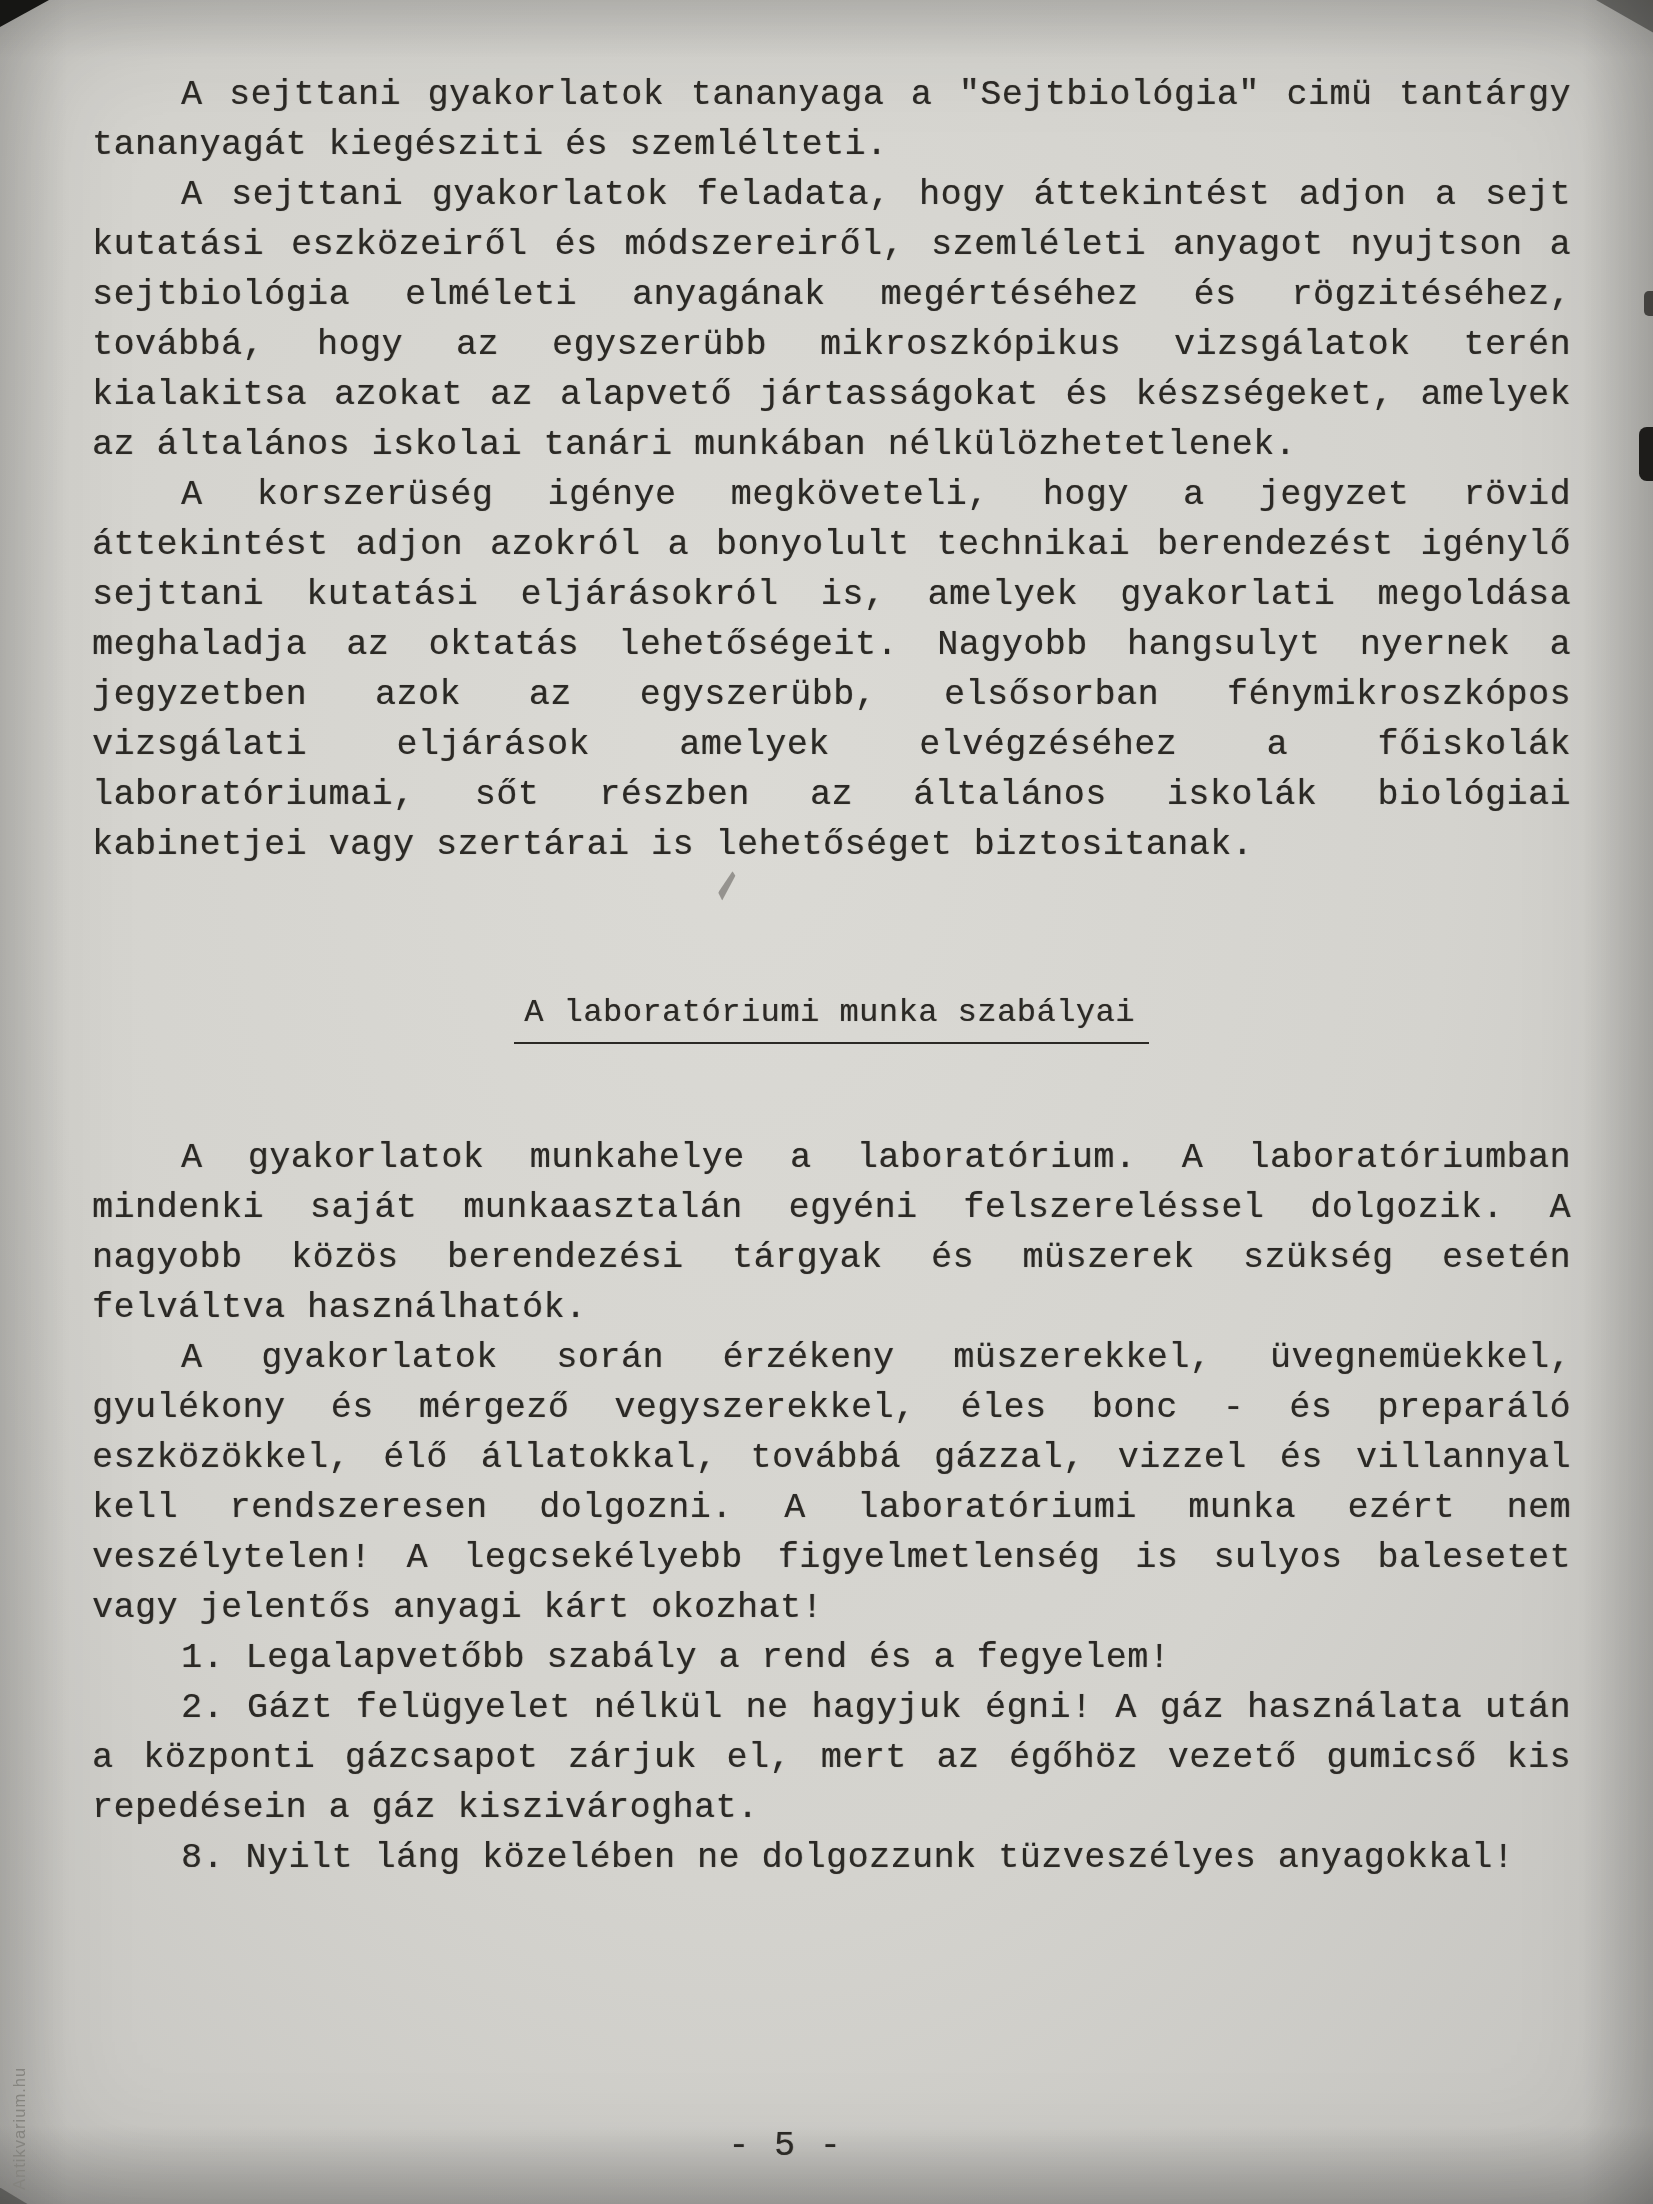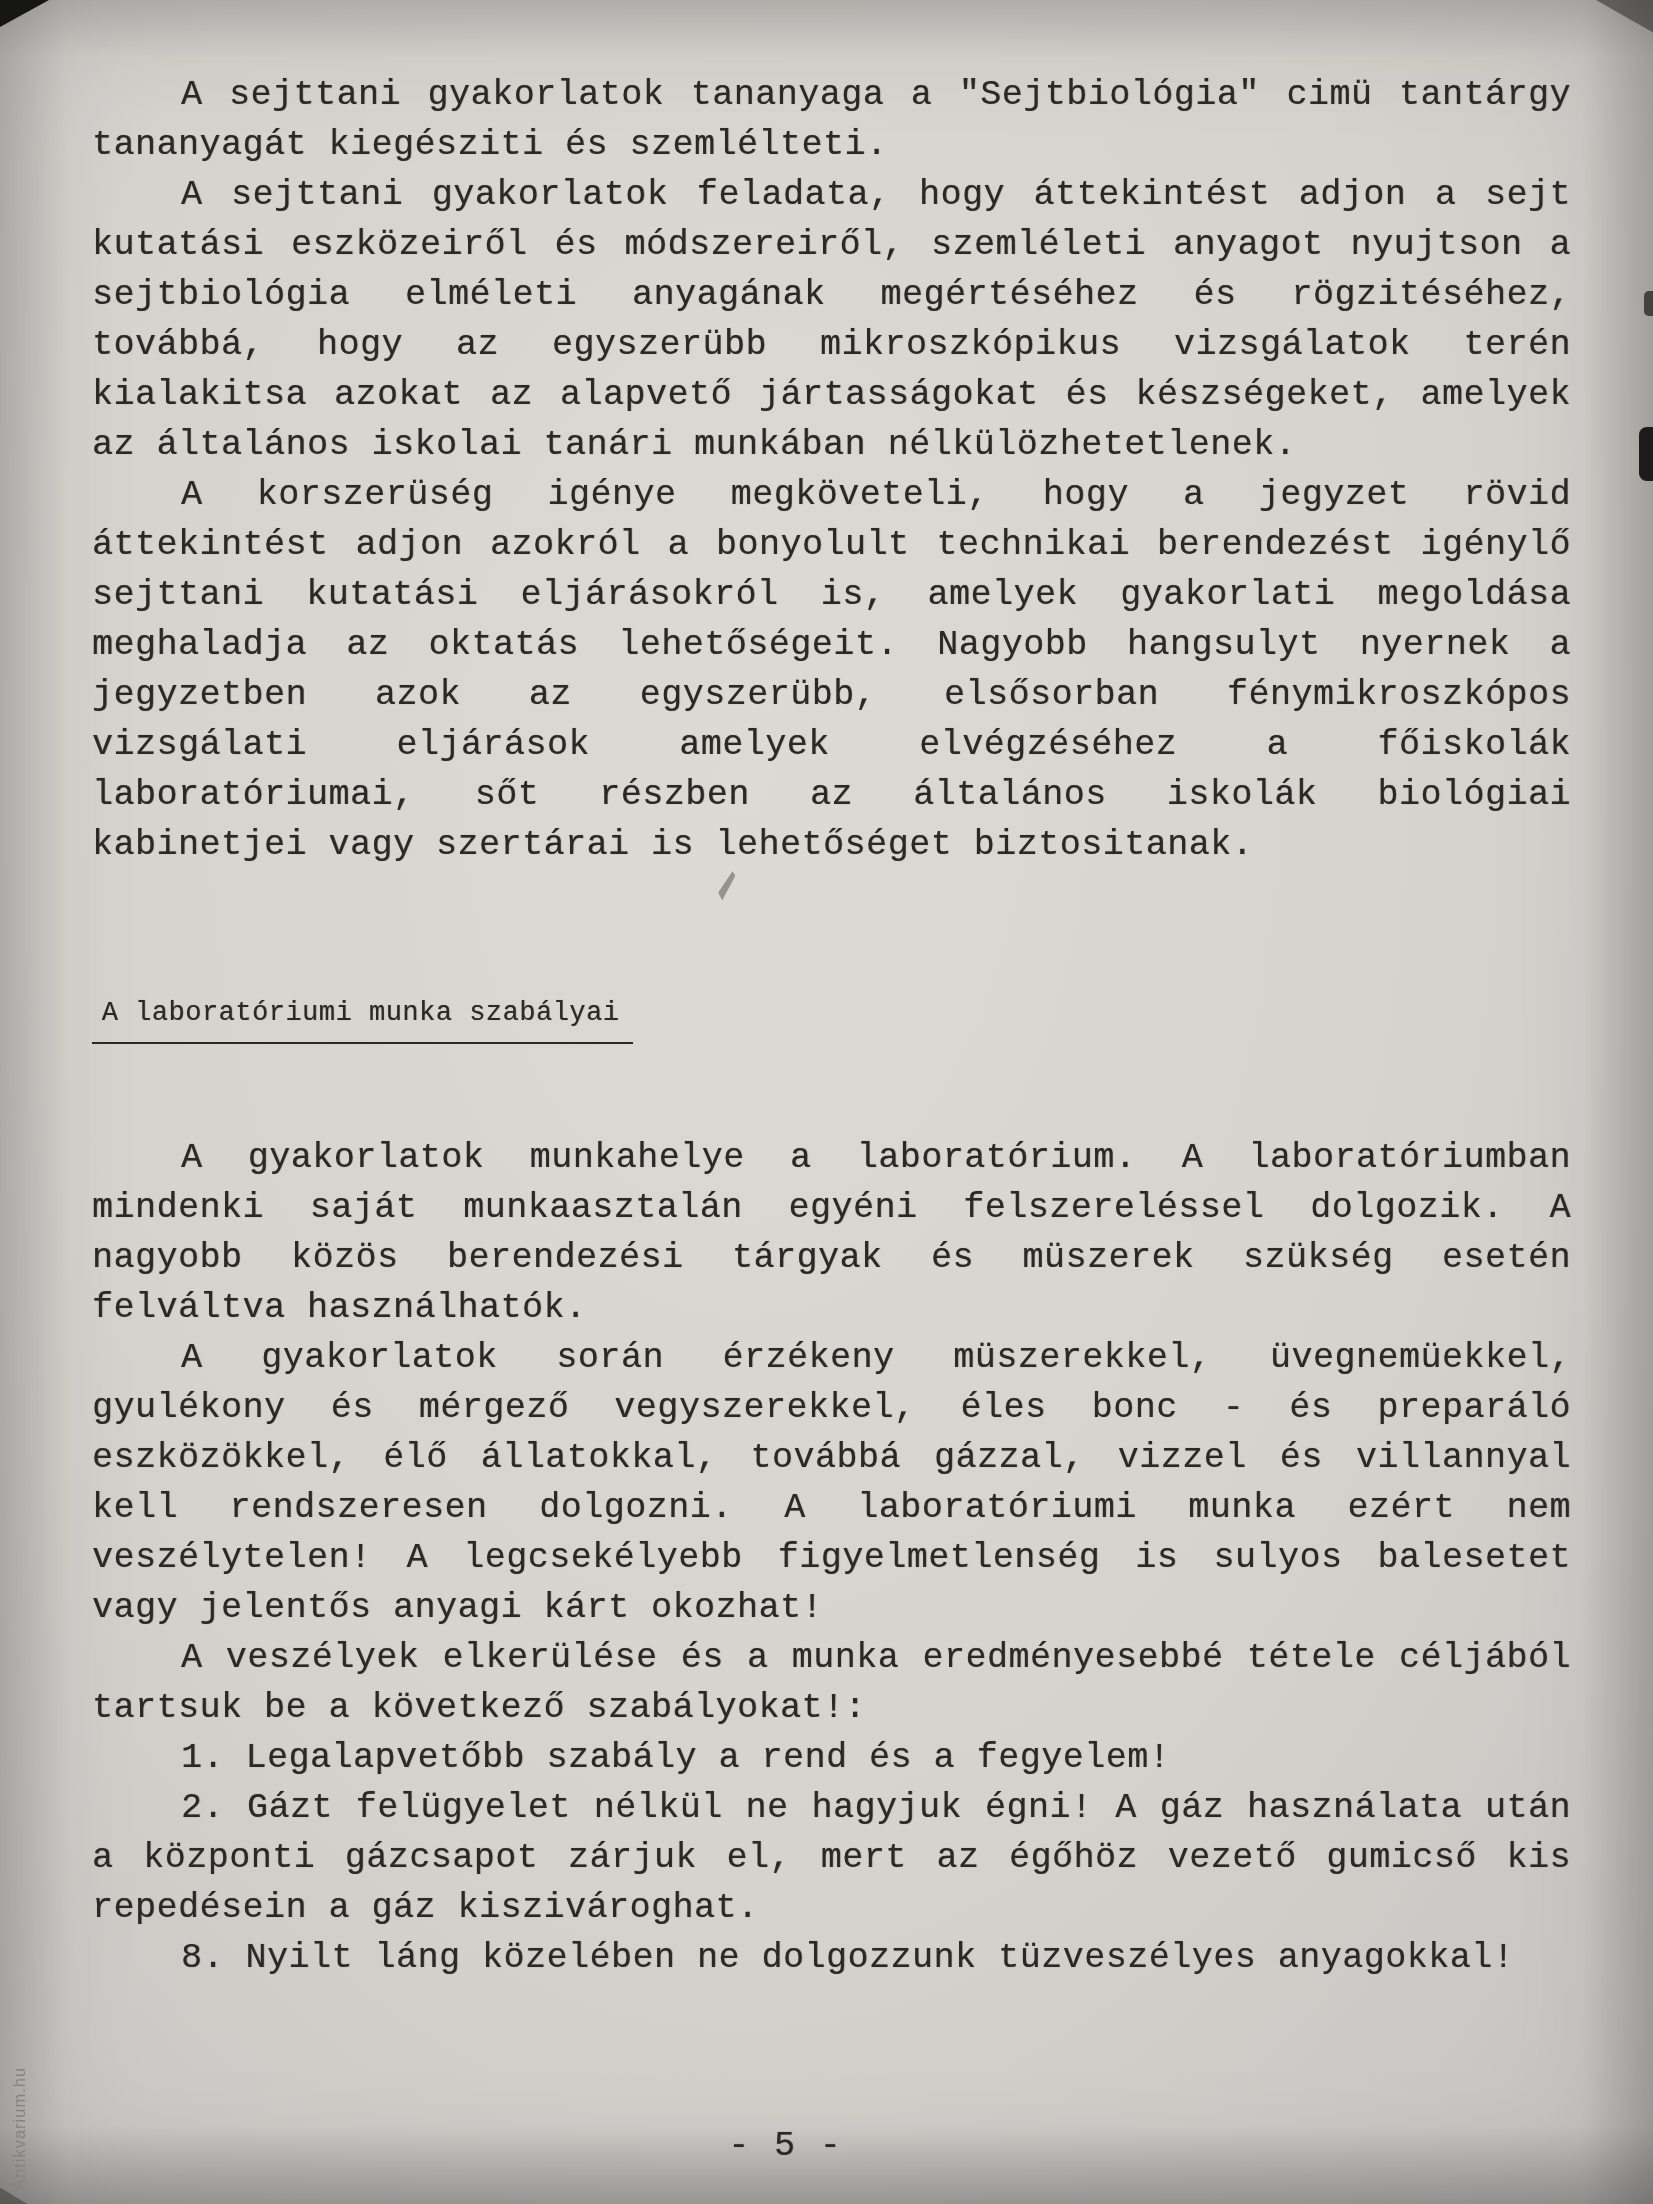--- a/index.html
+++ b/index.html
@@ -31,22 +31,23 @@
     letter-spacing: 0.5px;
     text-align: justify;
     text-shadow: 0.4px 0.4px 0.8px rgba(43,41,37,0.55);
   }
   .para {
     margin: 0;
     text-indent: 89px;
   }
   .heading {
     margin: 118px 0 89px 0;
+    text-align: center;
     text-indent: 0;
-    font-size: 27px;
+    font-size: 32px;
     font-weight: normal;
   }
   .heading-text {
     display: inline-block;
     padding: 0 13.6px 3.9px 9.7px;
     border-bottom: 2.9px solid #2b2925;
   }
   .rules {
   }
   .page-number {
@@ -113,21 +114,20 @@
   <div class="content">
 
     <p class="para">A sejttani gyakorlatok tananyaga a "Sejtbiológia" cimü tantárgy tananyagát kiegésziti és szemlélteti.</p>
     <p class="para">A sejttani gyakorlatok feladata, hogy áttekintést adjon a sejt kutatási eszközeiről és módszereiről, szemléleti anyagot nyujtson a sejtbiológia elméleti anyagának megértéséhez és rögzitéséhez, továbbá, hogy az egyszerübb mikroszkópikus vizsgálatok terén kialakitsa azokat az alapvető jártasságokat és készségeket, amelyek az általános iskolai tanári munkában nélkülözhetetlenek.</p>
     <p class="para">A korszerüség igénye megköveteli, hogy a jegyzet rövid áttekintést adjon azokról a bonyolult technikai berendezést igénylő sejttani kutatási eljárásokról is, amelyek gyakorlati megoldása meghaladja az oktatás lehetőségeit. Nagyobb hangsulyt nyernek a jegyzetben azok az egyszerübb, elsősorban fénymikroszkópos vizsgálati eljárások amelyek elvégzéséhez a főiskolák laboratóriumai, sőt részben az általános iskolák biológiai kabinetjei vagy szertárai is lehetőséget biztositanak.</p>
 
     <h2 class="heading"><span class="heading-text">A laboratóriumi munka szabályai</span></h2>
 
     <p class="para">A gyakorlatok munkahelye a laboratórium. A laboratóriumban mindenki saját munkaasztalán egyéni felszereléssel dolgozik. A nagyobb közös berendezési tárgyak és müszerek szükség esetén felváltva használhatók.</p>
     <p class="para">A gyakorlatok során érzékeny müszerekkel, üvegnemüekkel, gyulékony és mérgező vegyszerekkel, éles bonc - és preparáló eszközökkel, élő állatokkal, továbbá gázzal, vizzel és villannyal kell rendszeresen dolgozni. A laboratóriumi munka ezért nem veszélytelen! A legcsekélyebb figyelmetlenség is sulyos balesetet vagy jelentős anyagi kárt okozhat!</p>
-    <p class="para">A veszélyek elkerülése és a munka eredményesebbé tétele céljából tartsuk be a következő szabályokat!:</p>
 
     <div class="rules">
       <p class="para">1. Legalapvetőbb szabály a rend és a fegyelem!</p>
       <p class="para">2. Gázt felügyelet nélkül ne hagyjuk égni! A gáz használata után a központi gázcsapot zárjuk el, mert az égőhöz vezető gumicső kis repedésein a gáz kiszivároghat.</p>
       <p class="para">8. Nyilt láng közelében ne dolgozzunk tüzveszélyes anyagokkal!</p>
     </div>
 
   </div>
 
   <div class="page-number">- 5 -</div>

